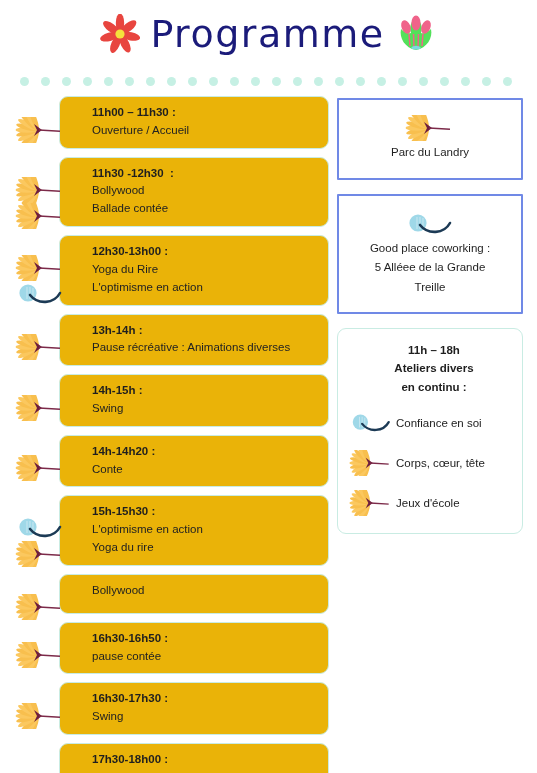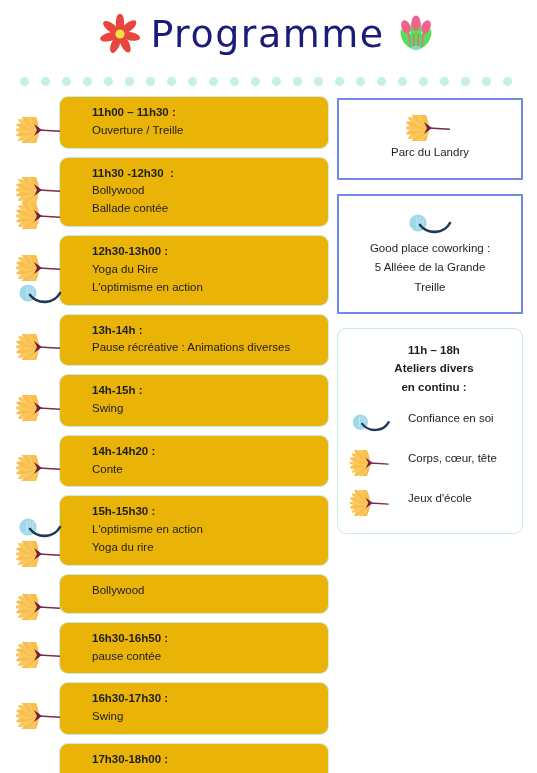--- a/index.html
+++ b/index.html
@@ -121,22 +121,22 @@
     padding:12px 10px 14px 10px;
     box-sizing:border-box;
   }
   .panel-teal .ph{
     font-size:11.5px;font-weight:bold;color:#1f1f1f;
     line-height:1.6;text-align:center;
     padding-left:8px;
   }
   .workshops{margin-top:14px;}
   .wrow{
-    display:flex;align-items:flex-start;
-    gap:14px;
+    display:flex;align-items:center;
+    gap:2px;
     margin-bottom:14px;
     min-height:24px;
   }
   .wrow:last-child{margin-bottom:3px;}
   .wicon{width:46px;flex:0 0 46px;display:flex;align-items:center;justify-content:flex-start;}
   .wlabel{font-size:11.5px;color:#222;line-height:1.4;}
 </style>
 </head>
 <body>
 
@@ -231,21 +231,21 @@
        <ellipse cx="-11" cy="0" rx="11.5" ry="2.7" fill="#f8bf4e" transform="rotate(70)"></ellipse>
      </g>
      <path d="M-4,-6 L4,0 L-4,6 L-1,0 Z" fill="#6e1f3f"></path>
      <path d="M1,0 L22,1.2" stroke="#7c2a49" stroke-width="1.5" fill="none"></path>
    </g>
               </svg>
             </div>
           </div>
           <div class="card" style="border-color: rgb(201, 236, 227);">
             <div class="time">11h00 – 11h30 :</div>
-            <div class="act">Ouverture / Treille</div>
+            <div class="act">Ouverture / Accueil</div>
           </div>
         </div>
         <div class="row">
           <div class="row-icons" style="justify-content: flex-start; padding-top: 0px;">
             <div style="height: 20px; flex: 0 0 auto;"></div>
             <div class="icon-slot">
               <svg width="52" height="26" viewBox="0 0 52 26">
    <g transform="translate(24,13)">
      <g>
        <ellipse cx="-11" cy="0" rx="11.5" ry="2.7" fill="#f8bf4e" transform="rotate(-70)"></ellipse>

